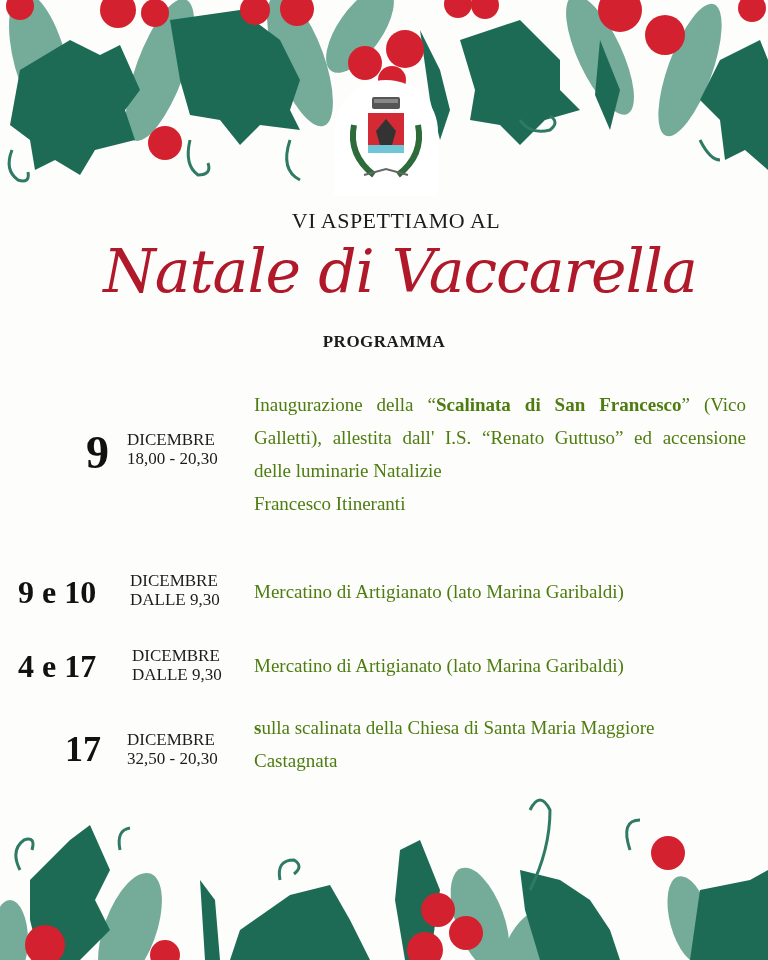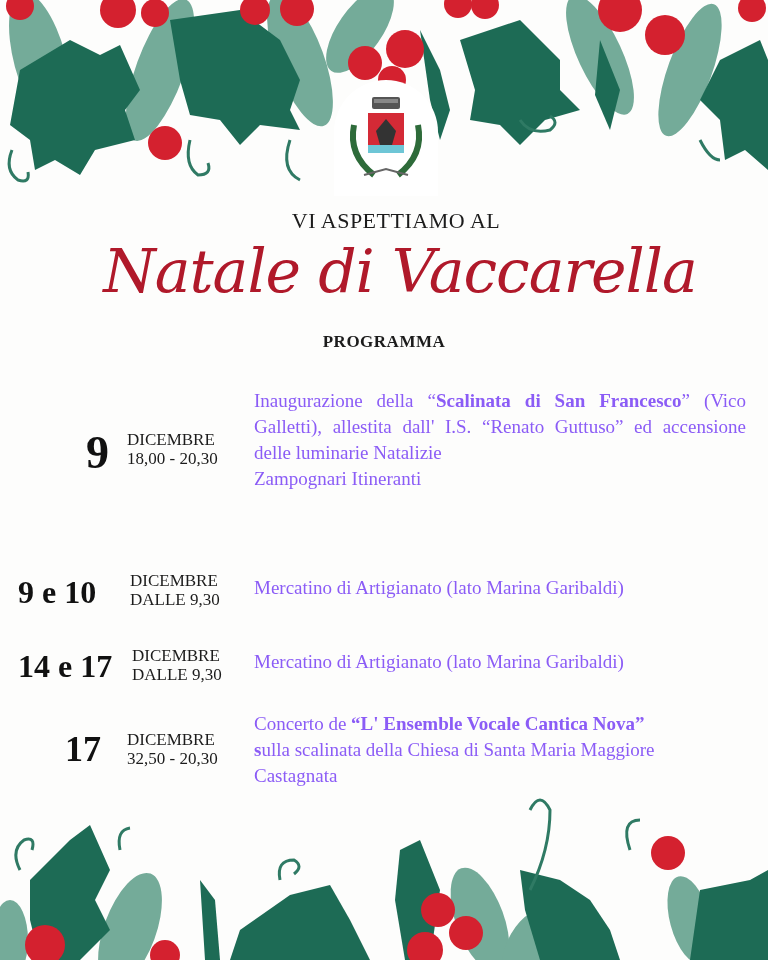--- a/index.html
+++ b/index.html
@@ -9,21 +9,21 @@
   .deco-bottom{bottom:0;height:170px;}
   .crest-wrap{position:absolute;left:334px;top:80px;width:104px;height:116px;border-radius:52px 52px 0 0;background:#fff;}
   .crest{position:absolute;left:344px;top:95px;width:84px;height:92px;}
   .heading{position:absolute;left:0;width:768px;text-align:center;}
   .pre{top:208px;font-size:22px;letter-spacing:0.5px;font-family:"Liberation Serif",serif;margin-left:12px;}
   .title{top:236px;font-family:"DejaVu Serif",serif;font-style:italic;font-size:60px;color:#b0192a;letter-spacing:-1px;padding-left:16px;}
   .sub{top:332px;font-size:17px;font-weight:bold;font-family:"Liberation Serif",serif;letter-spacing:0.5px;}
   .event{position:absolute;left:0;width:768px;}
   .num{position:absolute;font-family:"Liberation Serif",serif;font-weight:bold;color:#111;}
   .when{position:absolute;font-family:"Liberation Serif",serif;font-size:17px;line-height:19px;color:#1c1c1c;}
-  .desc{position:absolute;left:254px;width:492px;font-family:"Liberation Serif",serif;font-size:19px;line-height:26px;color:#8b5cf6;}
+  .desc{position:absolute;left:254px;width:492px;font-family:"Liberation Serif",serif;font-size:19px;line-height:33px;color:#4d7c0f;}
   b{font-weight:bold;}
 </style>
 </head>
 <body>
 
 <svg class="deco deco-top" viewBox="0 0 768 200">
   <g fill="#5c9c87" opacity="0.85">
     <ellipse cx="40" cy="60" rx="26" ry="70" transform="rotate(-15 40 60)"></ellipse>
     <ellipse cx="160" cy="70" rx="24" ry="75" transform="rotate(20 160 70)"></ellipse>
     <ellipse cx="300" cy="60" rx="24" ry="70" transform="rotate(-20 300 60)"></ellipse>
@@ -81,50 +81,49 @@
 <div class="heading sub">PROGRAMMA</div>
 
 <div class="event">
   <div class="num" style="left:86px;top:426px;font-size:46px;">9</div>
   <div class="when" style="left:127px;top:430px;">
     <div>DICEMBRE</div>
     <div>18,00 - 20,30</div>
   </div>
   <div class="desc" style="top:388px;">
     <div class="justify" style="text-align:justify;text-align-last:left;"><span>Inaugurazione della “</span><b>Scalinata di San Francesco</b><span>” (Vico Galletti), allestita dall' I.S. “Renato Guttuso” ed accensione delle luminarie Natalizie</span></div>
-    <div>Zampognari Itineranti</div>
+    <div>Francesco Itineranti</div>
   </div>
 </div>
 
 <div class="event">
   <div class="num" style="left:18px;top:574px;font-size:32px;">9 e 10</div>
   <div class="when" style="left:130px;top:571px;">
     <div>DICEMBRE</div>
     <div>DALLE 9,30</div>
   </div>
   <div class="desc" style="top:575px;">Mercatino di Artigianato (lato Marina Garibaldi)</div>
 </div>
 
 <div class="event">
-  <div class="num" style="left:18px;top:648px;font-size:32px;">14 e 17</div>
+  <div class="num" style="left:18px;top:648px;font-size:32px;">4 e 17</div>
   <div class="when" style="left:132px;top:646px;">
     <div>DICEMBRE</div>
     <div>DALLE 9,30</div>
   </div>
   <div class="desc" style="top:649px;">Mercatino di Artigianato (lato Marina Garibaldi)</div>
 </div>
 
 <div class="event">
   <div class="num" style="left:65px;top:728px;font-size:36px;">17</div>
   <div class="when" style="left:127px;top:730px;">
     <div>DICEMBRE</div>
     <div>32,50 - 20,30</div>
   </div>
   <div class="desc" style="top:711px;width:510px;">
-    <div><span>Concerto de </span><b>“L' Ensemble Vocale Cantica Nova”</b></div>
     <div><b>s</b><span>ulla scalinata della Chiesa di Santa Maria Maggiore</span></div>
     <div>Castagnata</div>
   </div>
 </div>
 
 <svg class="deco deco-bottom" viewBox="0 0 768 170">
   <g fill="#5c9c87" opacity="0.85">
     <ellipse cx="130" cy="140" rx="26" ry="60" transform="rotate(20 130 140)"></ellipse>
     <ellipse cx="480" cy="130" rx="24" ry="55" transform="rotate(-20 480 130)"></ellipse>
     <ellipse cx="530" cy="155" rx="22" ry="40" transform="rotate(30 530 155)"></ellipse>

